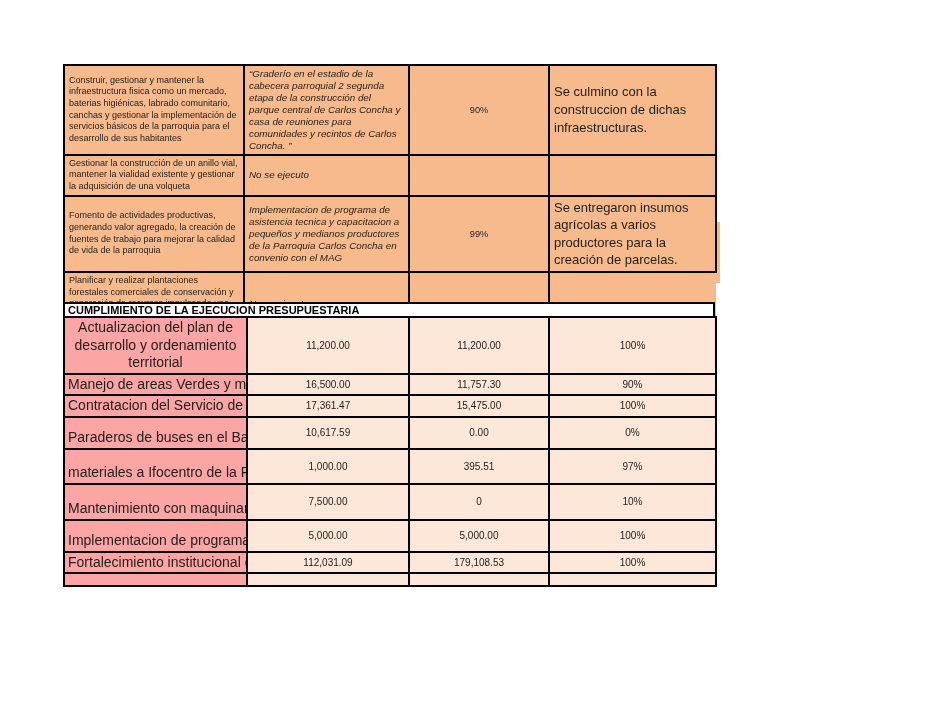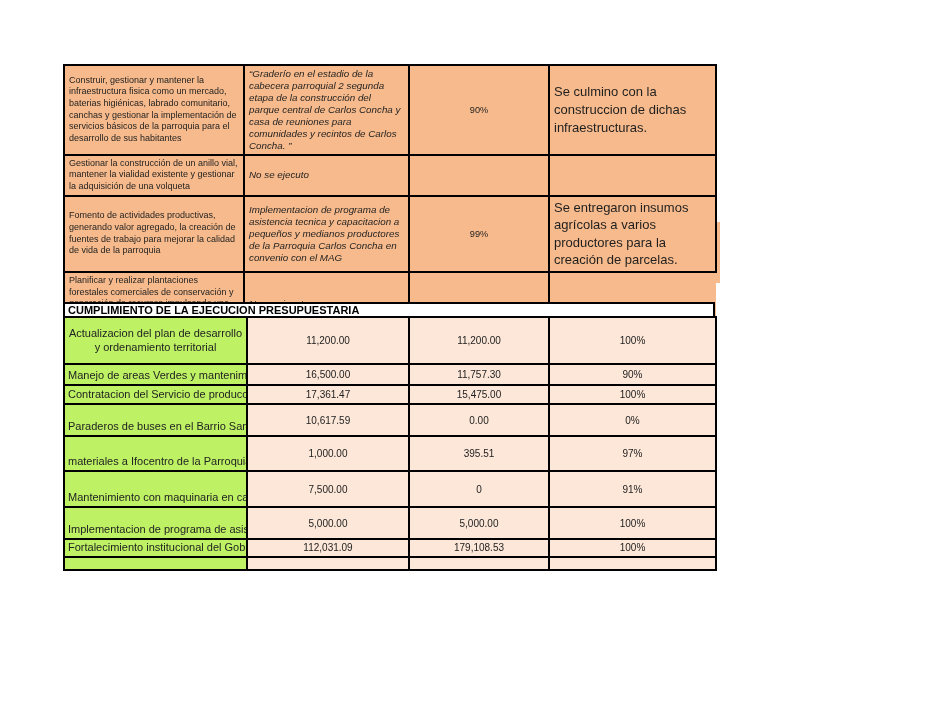--- a/index.html
+++ b/index.html
@@ -33,21 +33,21 @@
   .budget-table td{border:2px solid #000;overflow:hidden;}
   .budget-table .hdr{height:62px;}
   .budget-table .hdr td{background:#f4b183;color:#000;font-size:8.6px;font-weight:bold;
     text-align:center;vertical-align:middle;padding:2px 10px;line-height:1.5;}
   .budget-table .hdr td.h1{background:#ec873b;color:#7f3e00;}
   .budget-table .r1{height:47px;} .budget-table .r2{height:21px;}
   .budget-table .r3{height:19px;} .budget-table .r4{height:32px;}
   .budget-table .r5{height:35px;} .budget-table .r6{height:36px;}
   .budget-table .r7{height:32px;} .budget-table .r8{height:16px;}
   .budget-table .r9{height:13px;}
-  .budget-table .desc{background:#bef264;color:#222;font-size:11px;line-height:1.25;
+  .budget-table .desc{background:#fca5a5;color:#222;font-size:14px;line-height:1.25;
     padding:1px 3px;}
   .budget-table .desc.center{text-align:center;vertical-align:middle;}
   .budget-table .desc.bottom{text-align:left;vertical-align:bottom;white-space:nowrap;}
   .budget-table .num{background:#fce7d8;color:#222;font-size:10px;text-align:center;
     vertical-align:middle;padding:1px 2px;}
 </style>
 </head>
 <body>
 
 <div class="page">
@@ -127,21 +127,21 @@
       <tr class="r5">
         <td class="desc bottom">materiales a Ifocentro de la Parroquia Carlos Concha</td>
         <td class="num">1,000.00</td>
         <td class="num">395.51</td>
         <td class="num">97%</td>
       </tr>
       <tr class="r6">
         <td class="desc bottom">Mantenimiento con maquinaria en caminos vecinales</td>
         <td class="num">7,500.00</td>
         <td class="num">0</td>
-        <td class="num">91%</td>
+        <td class="num">10%</td>
       </tr>
       <tr class="r7">
         <td class="desc bottom">Implementacion de programa de asistencia tecnica y ca</td>
         <td class="num">5,000.00</td>
         <td class="num">5,000.00</td>
         <td class="num">100%</td>
       </tr>
       <tr class="r8">
         <td class="desc bottom">Fortalecimiento institucional del Gobierno Parroquia de</td>
         <td class="num">112,031.09</td>

